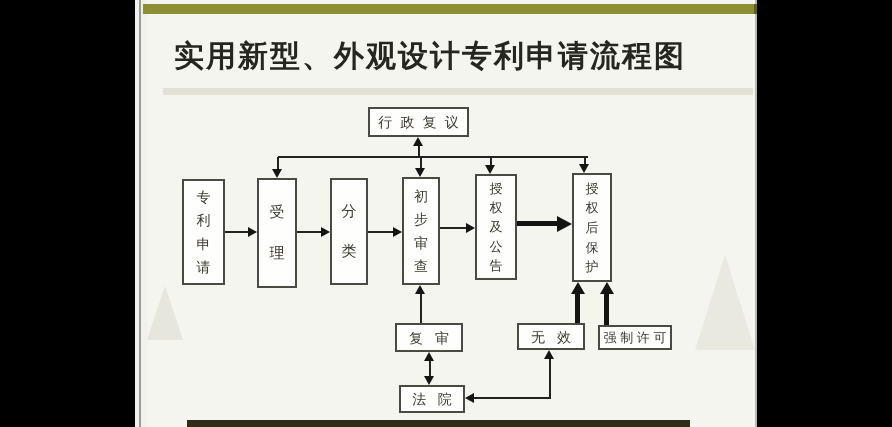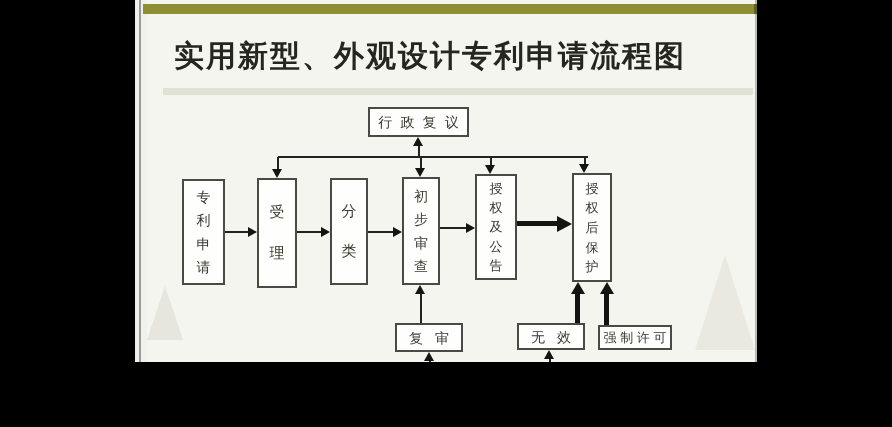--- a/index.html
+++ b/index.html
@@ -1,16 +1,16 @@
 <!DOCTYPE html>
 <html><head>
 <meta charset="utf-8">
 <style>
   html,body{margin:0;padding:0;background:#000;}
-  .screen{position:relative;width:892px;height:362px;background:#000;overflow:hidden;
+  .screen{position:relative;width:892px;height:427px;background:#000;overflow:hidden;
           font-family:"DejaVu Sans",sans-serif;}
   .left-strip{position:absolute;left:135px;top:0;width:12px;height:427px;background:#f0f0ed;}
   .left-strip-line{position:absolute;left:139px;top:0;width:2px;height:427px;background:#9b9b96;}
   .slide{position:absolute;left:147px;top:0;width:608px;height:427px;background:#f5f5ef;
          border-right:2px solid #b9b9b0;}
   .gold-bar-top{position:absolute;left:143px;top:4px;width:611px;height:10px;background:#8e8e35;
                 border-right:3px solid #5f5f22;}
   .bottom-bar{position:absolute;left:187px;top:420px;width:503px;height:7px;background:#2e2b16;}
   .watermark{position:absolute;width:0;height:0;}
   .wm-left{left:0;top:286px;border-left:18px solid transparent;border-right:18px solid transparent;

